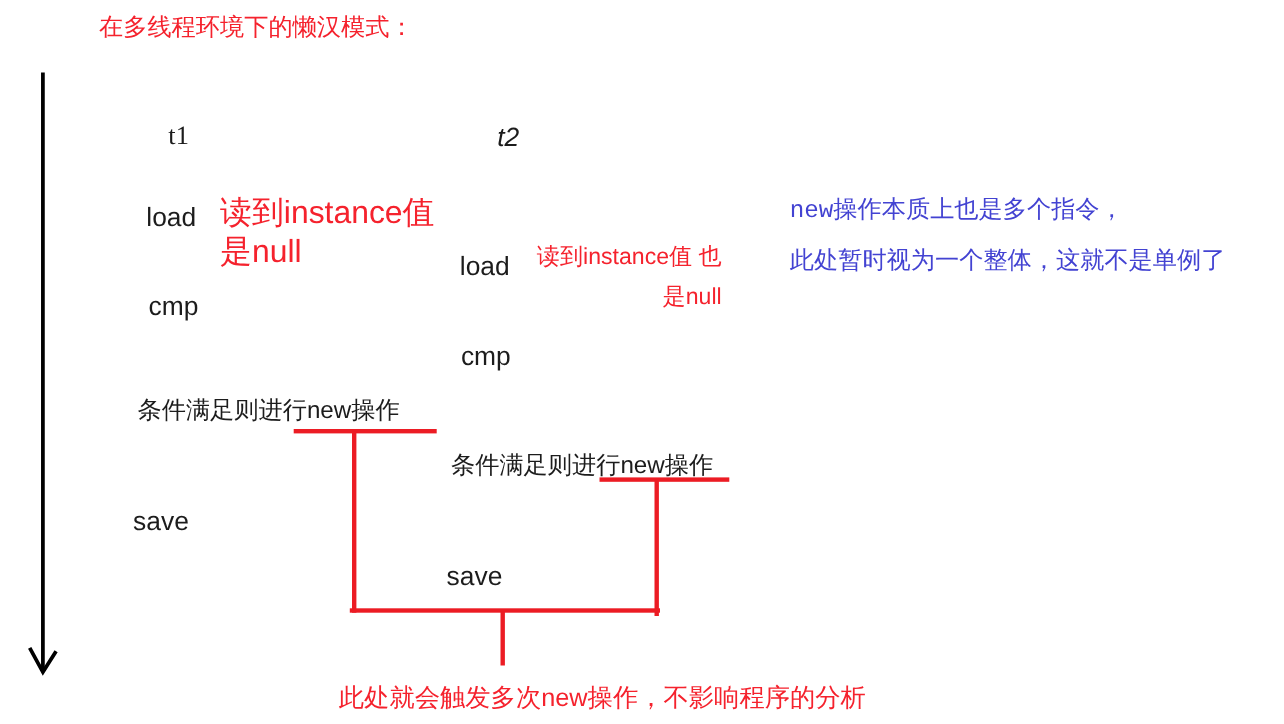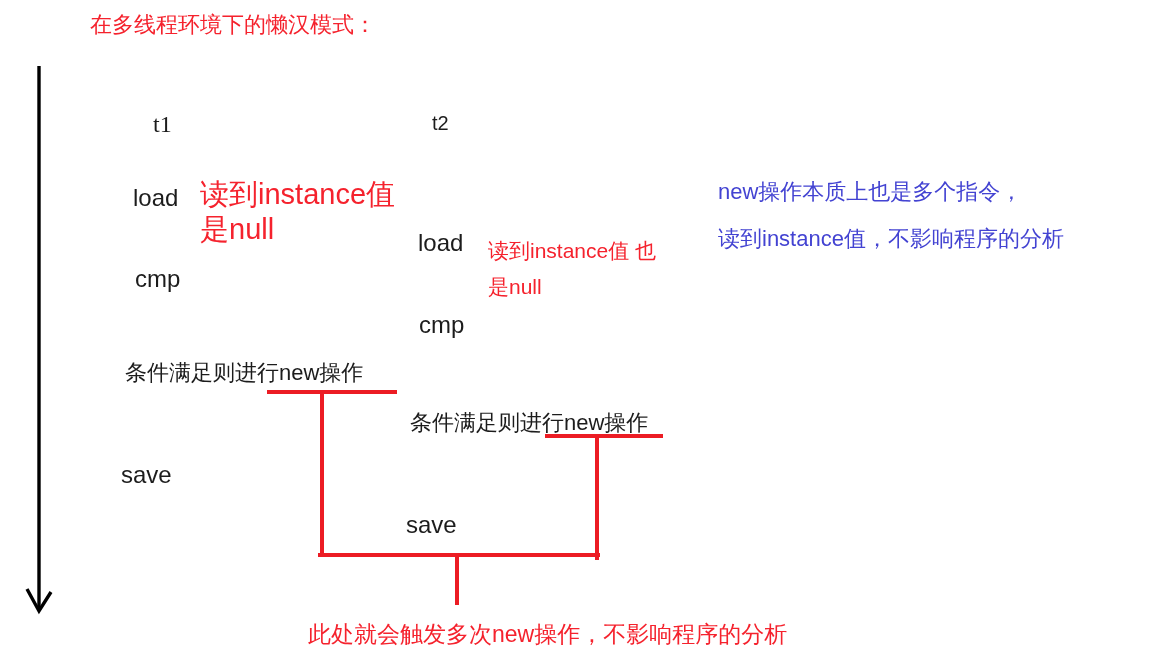--- a/index.html
+++ b/index.html
@@ -15,33 +15,33 @@
     background: #ffffff;
     overflow: hidden;
   }
   .txt { position: absolute; white-space: nowrap; }
   .black { color: #1c1c1c; }
   .redtxt { color: #f5222d; }
   .bluetxt { color: #4343d2; }
 
   .title      { left: 90px;  top: 10px;  font-size: 22px; }
   .t1-name    { left: 153px; top: 111px; font-size: 24px; font-family: Liberation Serif, serif; }
-  .t2-name    { left: 432px; top: 112px; font-size: 20px; }
+  .t2-name    { left: 452px; top: 112px; font-size: 24px; font-style: italic; }
   .t1-load    { left: 133px; top: 184px; font-size: 24px; }
   .t2-load    { left: 418px; top: 229px; font-size: 24px; }
   .t1-cmp     { left: 135px; top: 265px; font-size: 24px; }
   .t2-cmp     { left: 419px; top: 311px; font-size: 24px; }
   .t1-cond    { left: 125px; top: 358px; font-size: 22px; }
   .t2-cond    { left: 410px; top: 408px; font-size: 22px; }
   .t1-save    { left: 121px; top: 461px; font-size: 24px; }
   .t2-save    { left: 406px; top: 511px; font-size: 24px; }
 
   .t1-note    { left: 200px; top: 177px; font-size: 29px; line-height: 35px; }
-  .t2-note    { left: 488px; top: 233px; font-size: 21px; line-height: 36px; }
-  .blue-note  { left: 718px; top: 168px; font-size: 22px; line-height: 47px; }
+  .t2-note    { left: 488px; top: 216px; font-size: 21px; line-height: 36px; text-align: right; }
+  .blue-note  { left: 718px; top: 168px; font-size: 22px; line-height: 47px; font-family: Liberation Mono, monospace; }
   .bottom-note{ left: 308px; top: 619px; font-size: 23px; }
 
   .rline { position: absolute; background: #ec1c24; }
   .u1 { left: 267px; top: 390px; width: 130px; height: 4px; }
   .v1 { left: 320px; top: 392px; width: 4px;  height: 165px; }
   .u2 { left: 545px; top: 434px; width: 118px; height: 4px; }
   .v2 { left: 595px; top: 437px; width: 4px;  height: 123px; }
   .hb { left: 318px; top: 553px; width: 282px; height: 4px; }
   .vm { left: 455px; top: 556px; width: 4px;  height: 49px; }
 
@@ -74,21 +74,21 @@
   <div class="txt redtxt t2-note">
     <div>读到instance值 也</div>
     <div>是null</div>
   </div>
   <div class="txt black t2-cmp">cmp</div>
   <div class="txt black t2-cond">条件满足则进行new操作</div>
   <div class="txt black t2-save">save</div>
 
   <div class="txt bluetxt blue-note">
     <div>new操作本质上也是多个指令，</div>
-    <div>读到instance值，不影响程序的分析</div>
+    <div>此处暂时视为一个整体，这就不是单例了</div>
   </div>
 
   <div class="rline u1"></div>
   <div class="rline v1"></div>
   <div class="rline u2"></div>
   <div class="rline v2"></div>
   <div class="rline hb"></div>
   <div class="rline vm"></div>
 
   <div class="txt redtxt bottom-note">此处就会触发多次new操作，不影响程序的分析</div>

